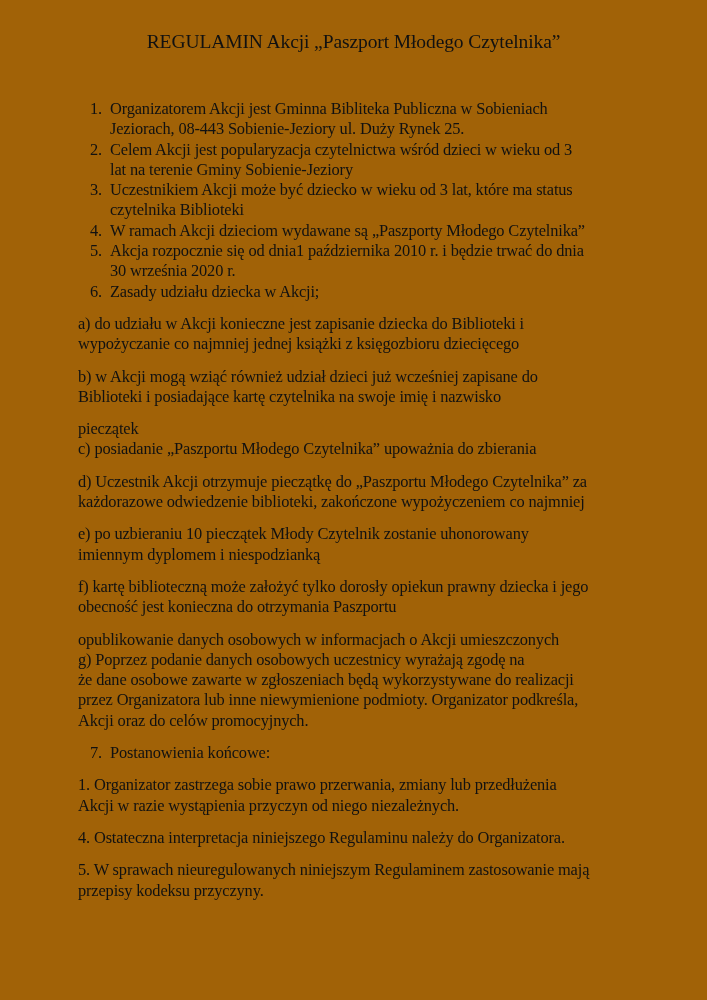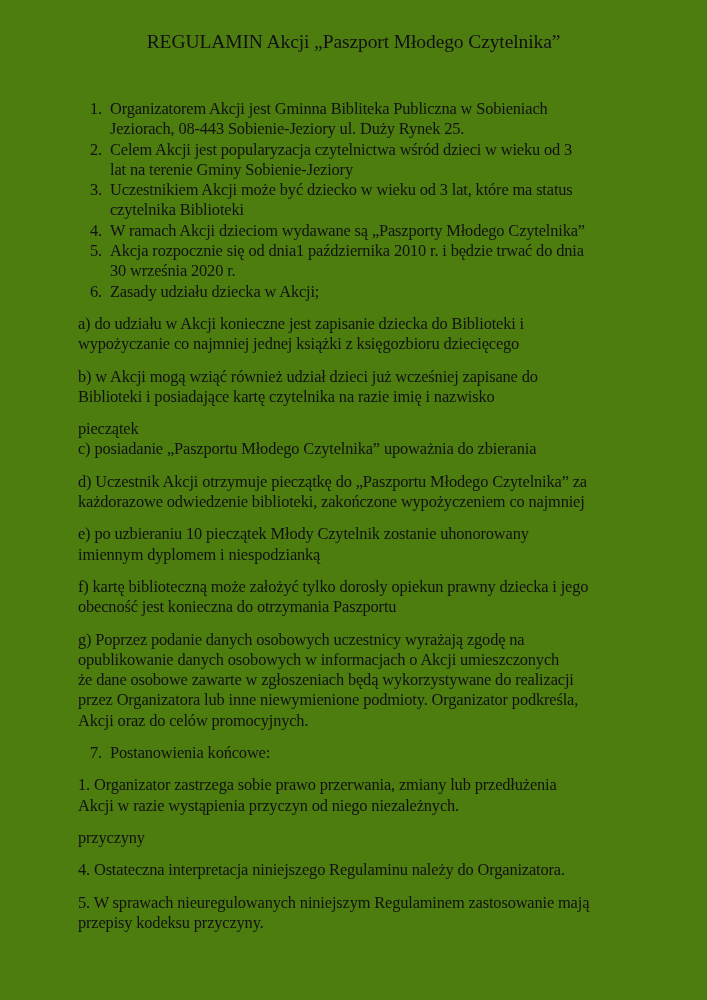--- a/index.html
+++ b/index.html
@@ -13,21 +13,21 @@
       overflow: hidden;
       font-family: "Liberation Serif", "DejaVu Serif", serif;
       color: #111111;
       position: relative;
     }
     .page {
       position: absolute;
       left: 0; top: 0;
       width: 707px;
       height: 1000px;
-      background: #4d7c0f;
+      background: #a16207;
     }
     .title {
       position: absolute;
       top: 31px;
       left: 0;
       width: 707px;
       text-align: center;
       font-size: 19.5px;
       letter-spacing: -0.1px;
       margin: 0;
@@ -93,59 +93,58 @@
           <div class="line">Zasady udziału dziecka w Akcji;</div>
         </div>
       </div>
     <div id="lettered">
         <div class="para">
           <div class="line">a) do udziału w Akcji konieczne jest zapisanie dziecka do Biblioteki i</div>
           <div class="line">wypożyczanie co najmniej jednej książki z księgozbioru dziecięcego</div>
         </div>
         <div class="para">
           <div class="line">b) w Akcji mogą wziąć również udział dzieci już wcześniej zapisane do</div>
-          <div class="line">Biblioteki i posiadające kartę czytelnika na razie imię i nazwisko</div>
+          <div class="line">Biblioteki i posiadające kartę czytelnika na swoje imię i nazwisko</div>
         </div>
         <div class="para">
           <div class="line">pieczątek</div>
           <div class="line">c) posiadanie „Paszportu Młodego Czytelnika” upoważnia do zbierania</div>
         </div>
         <div class="para">
           <div class="line">d) Uczestnik Akcji otrzymuje pieczątkę do „Paszportu Młodego Czytelnika” za</div>
           <div class="line">każdorazowe odwiedzenie biblioteki, zakończone wypożyczeniem co najmniej</div>
         </div>
         <div class="para">
           <div class="line">e) po uzbieraniu 10 pieczątek Młody Czytelnik zostanie uhonorowany</div>
           <div class="line">imiennym dyplomem i niespodzianką</div>
         </div>
         <div class="para">
           <div class="line">f) kartę biblioteczną może założyć tylko dorosły opiekun prawny dziecka i jego</div>
           <div class="line">obecność jest konieczna do otrzymania Paszportu</div>
         </div>
         <div class="para">
+          <div class="line">opublikowanie danych osobowych w informacjach o Akcji umieszczonych</div>
           <div class="line">g) Poprzez podanie danych osobowych uczestnicy wyrażają zgodę na</div>
-          <div class="line">opublikowanie danych osobowych w informacjach o Akcji umieszczonych</div>
           <div class="line">że dane osobowe zawarte w zgłoszeniach będą wykorzystywane do realizacji</div>
           <div class="line">przez Organizatora lub inne niewymienione podmioty. Organizator podkreśla,</div>
           <div class="line">Akcji oraz do celów promocyjnych.</div>
         </div>
       </div>
     <div id="section7">
         <div class="num-item">
           <span class="num">7.</span>
           <div class="line">Postanowienia końcowe:</div>
         </div>
       </div>
     <div id="finals">
         <div class="para">
           <div class="line">1. Organizator zastrzega sobie prawo przerwania, zmiany lub przedłużenia</div>
           <div class="line">Akcji w razie wystąpienia przyczyn od niego niezależnych.</div>
         </div>
         <div class="para">
-          <div class="line">przyczyny</div>
         </div>
         <div class="para">
           <div class="line">4. Ostateczna interpretacja niniejszego Regulaminu należy do Organizatora.</div>
         </div>
         <div class="para">
           <div class="line">5. W sprawach nieuregulowanych niniejszym Regulaminem zastosowanie mają</div>
           <div class="line">przepisy kodeksu przyczyny.</div>
         </div>
       </div>
   </div>

